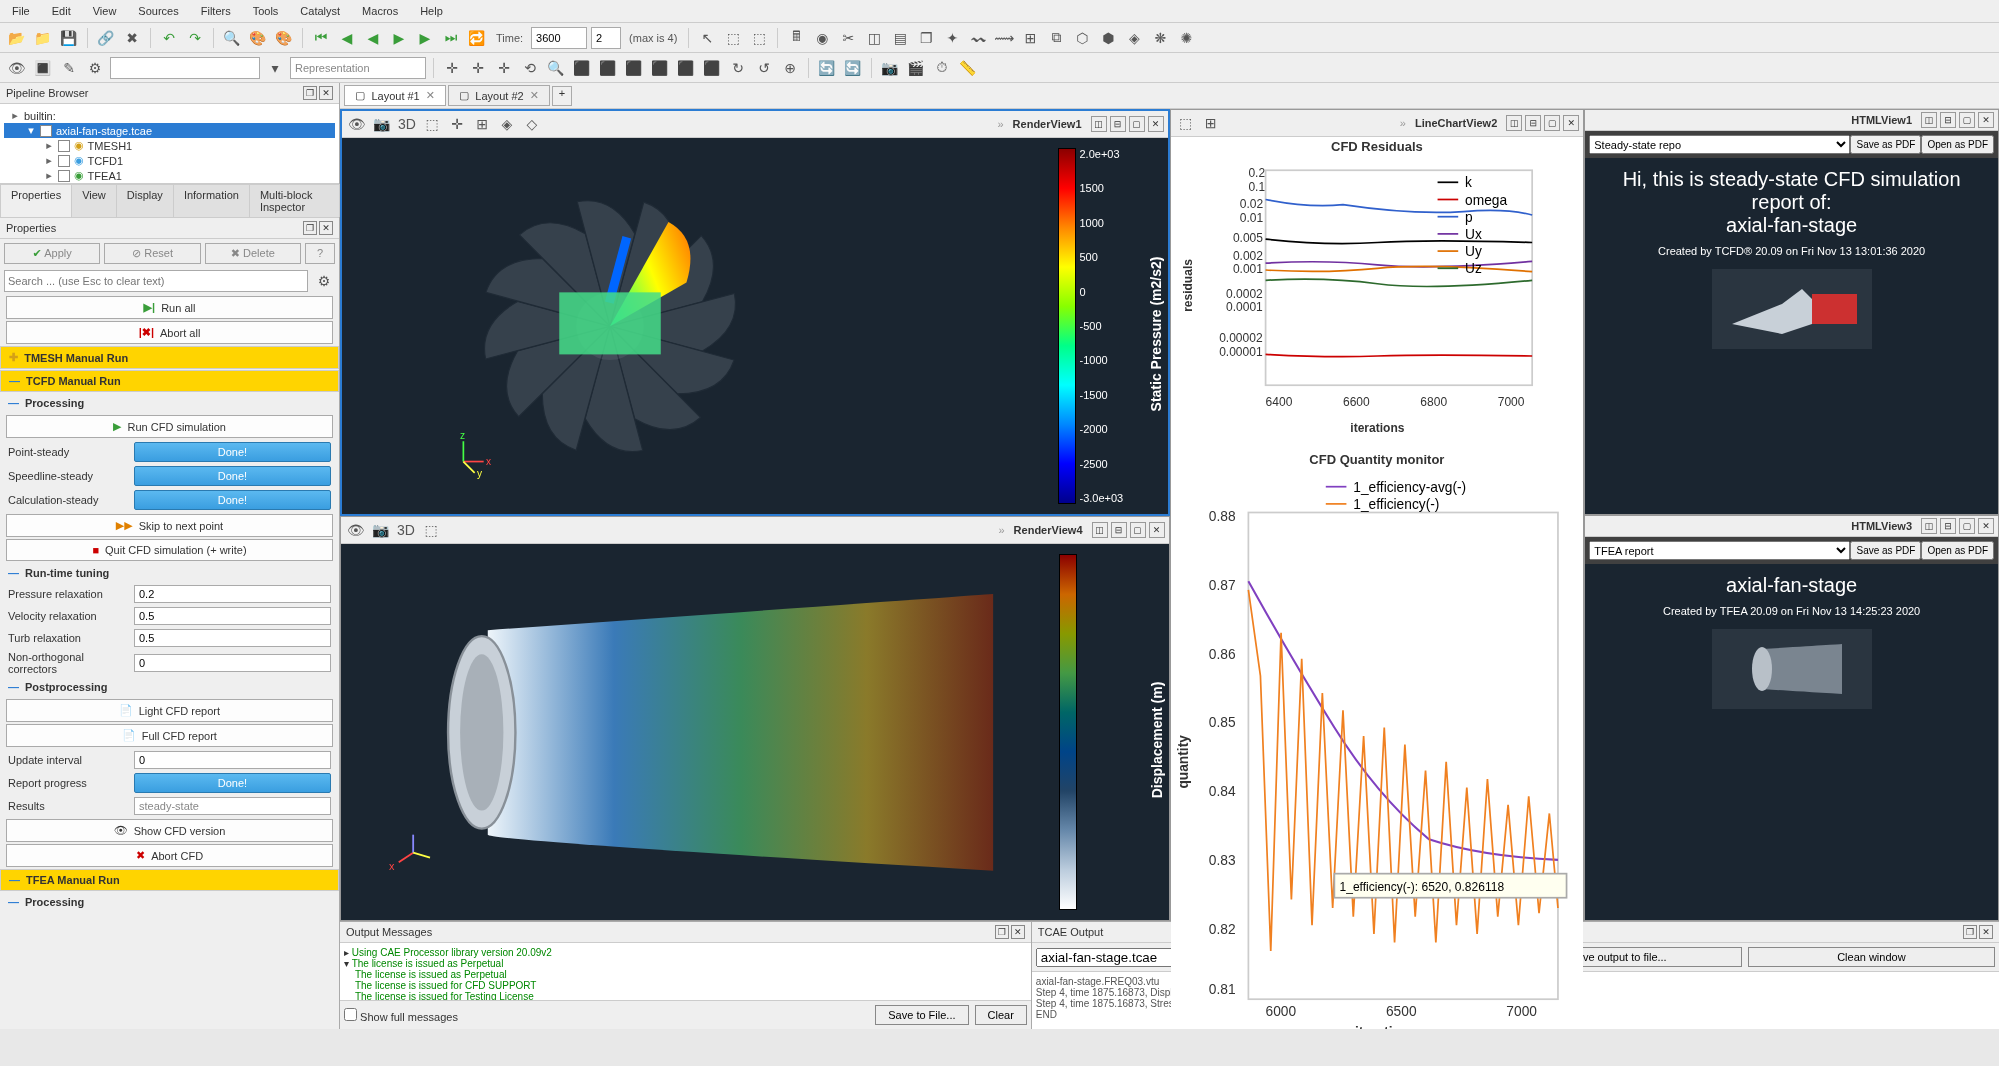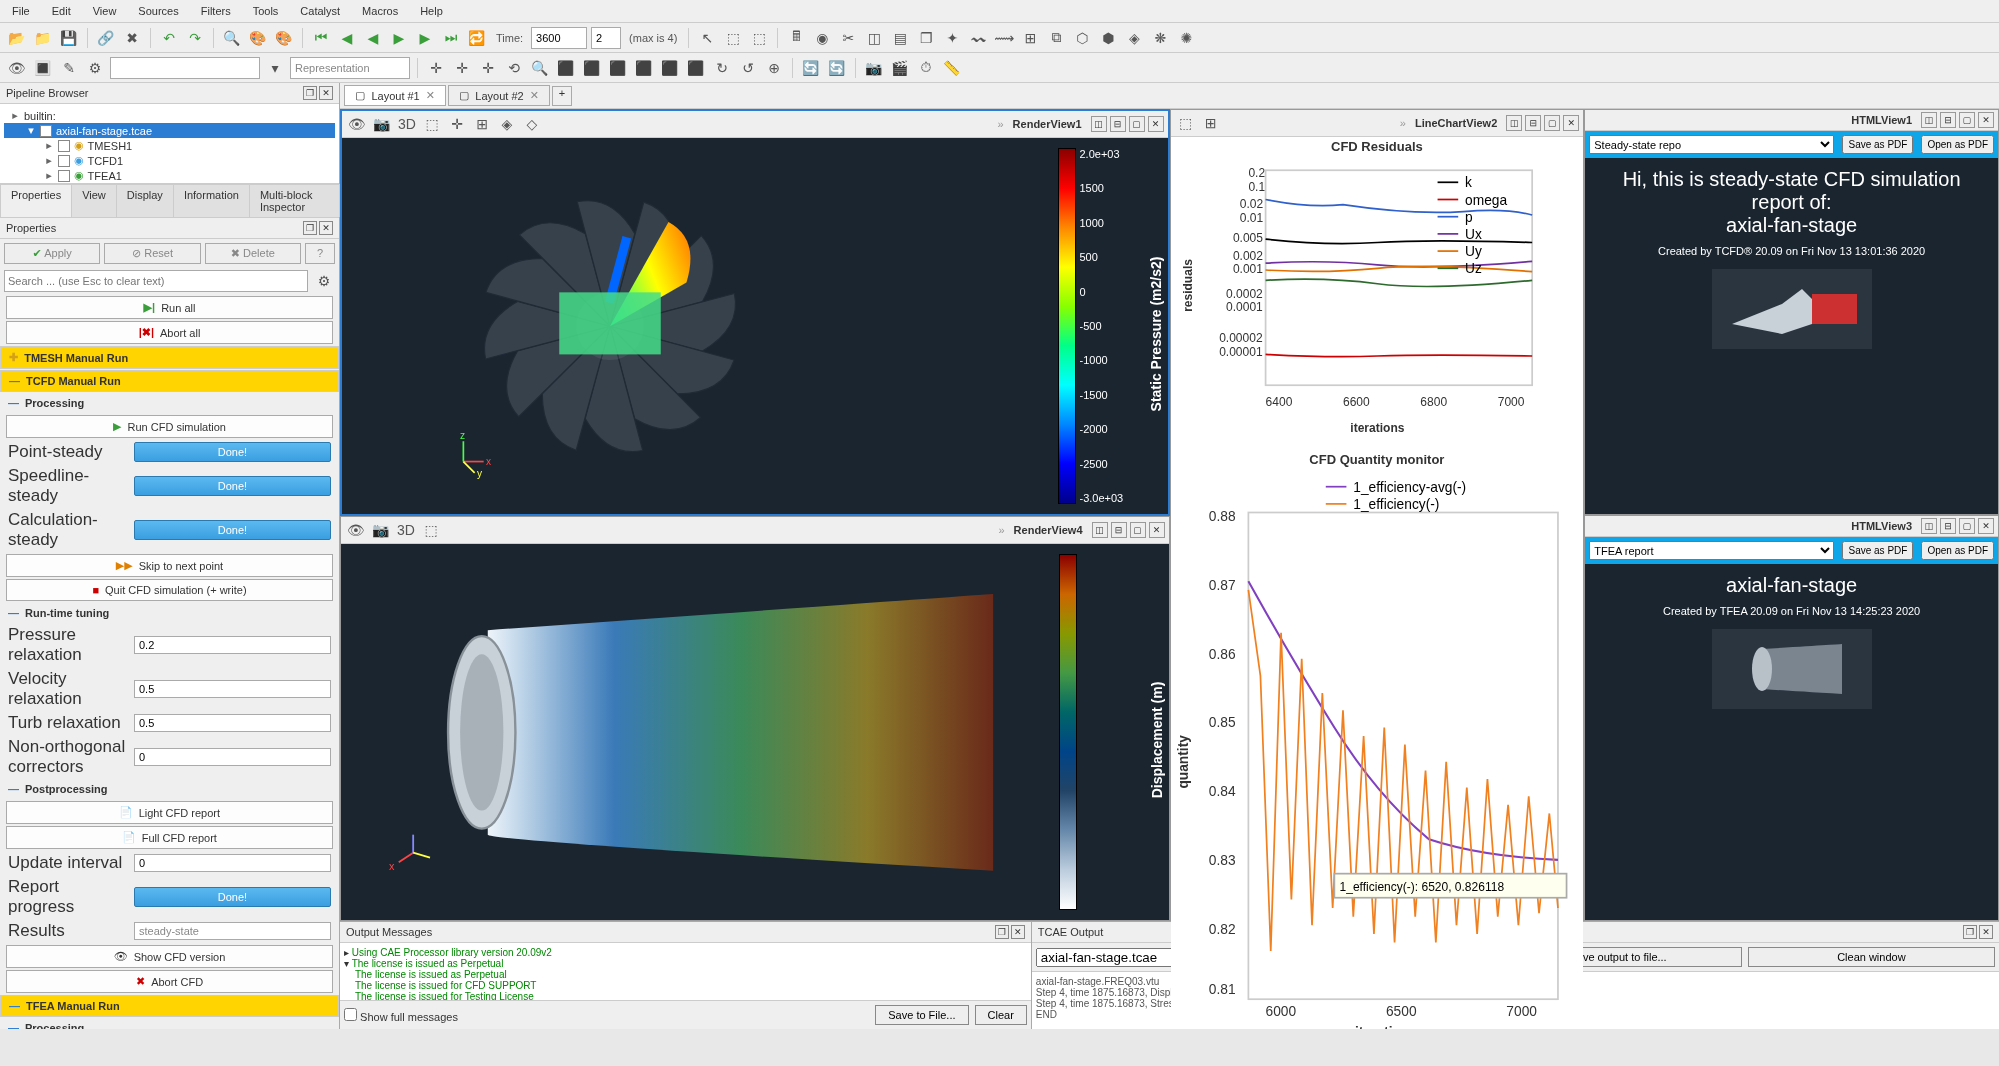--- a/index.html
+++ b/index.html
@@ -45,21 +45,21 @@
 .prop-btn-row { display: flex; gap: 4px; padding: 4px; }
 .prop-btn { flex: 1; padding: 3px; border: 1px solid #aaa; background: #eee; text-align: center; cursor: pointer; font-size:11px; color:#888;}
 .search-row { padding: 2px 4px; display: flex; gap: 5px; }
 .search-row input { flex: 1; padding: 3px; border: 1px solid #aaa; font-size: 11px; color:#888;}
 .cmd-btn { margin: 2px 6px; padding: 4px; border: 1px solid #aaa; background: #fdfdfd; text-align: center; cursor: pointer; display:flex; align-items:center; justify-content:center; gap:6px; font-size:11px;}
 .section-hdr { background: #ffd400; padding: 4px 8px; font-weight: bold; font-size: 11px; display:flex; align-items:center; gap:6px; border:1px solid #ccc; margin:1px 0;}
 .section-hdr .pm { color: #2b7cd3; font-weight:bold; }
 .subsection { padding: 4px 8px; font-weight: bold; font-size: 11px; display:flex; align-items:center; gap:6px;}
 .subsection .pm { color: #2b7cd3; font-weight:bold;}
 .prop-row { display: flex; align-items: center; padding: 2px 8px; gap: 6px; }
-.prop-row label { width: 120px; font-size: 17px; }
+.prop-row label { width: 120px; font-size: 11px; }
 .done-btn { flex:1; background: linear-gradient(#5bb9f0,#3a9ee0); color:white; text-align:center; padding:3px; border:1px solid #2a7ab0; border-radius:2px; cursor:pointer; font-size:11px;}
 .prop-row input { flex: 1; padding: 2px 4px; border: 1px solid #aaa; font-size: 11px; }
 
 
 .layout-tabs { display: flex; background: #efefef; padding: 2px 4px; gap: 2px; align-items: center; border-bottom: 1px solid #ccc;}
 .layout-tab { padding: 3px 10px; border: 1px solid #aaa; background: #eee; display:flex; align-items:center; gap:6px; font-size:11px;}
 .layout-tab.active { background: white; }
 .layout-tab .x { color:#888; cursor:pointer;}
 .add-tab { width:20px; height:20px; border:1px solid #aaa; text-align:center; cursor:pointer;}
 .view-pane { flex:1; display:flex; flex-direction:column; border:1px solid #999; min-height:0;}
@@ -76,21 +76,21 @@
 .colorbar .bar { width:18px; background: linear-gradient(to bottom, #8b0000,#ff0000,#ff8800,#ffff00,#88ff00,#00ff88,#00ffff,#0088ff,#0000ff,#00008b); border:1px solid #000;}
 .colorbar .ticks { display:flex; flex-direction:column; justify-content:space-between; padding-left:4px; color:white; font-size:11px;}
 .colorbar-title { position:absolute; right:2px; top:50%; transform: rotate(-90deg) translateX(50%); transform-origin: right center; color:white; font-size:14px; white-space:nowrap; font-weight:bold;}
 
 .colorbar2 .bar { background: linear-gradient(to bottom, #8b0000,#cc6600,#889900,#449944,#006666,#004488,#224466,#6688aa,#bbccdd,#ffffff);}
 
 
 .html-view { flex:1; background:#1a2530; color:white; display:flex; flex-direction:column; align-items:center; padding:10px; text-align:center; overflow:hidden; position:relative;}
 .html-view h2 { font-size:20px; font-weight:normal; margin-bottom:8px;}
 .html-view p { font-size:11px; margin-bottom:4px;}
-.html-btn-row { padding:4px; display:flex; gap:8px; background:#0ea5e9;}
+.html-btn-row { padding:4px; display:flex; gap:0; background:#404040;}
 .html-btn-row select { flex:1; font-size:11px;}
 .html-btn-row button { font-size:10px; padding:2px 4px; cursor:pointer;}
 .thumb { width:160px; height:80px; background:#2a3540; margin-top:8px; position:relative;}
 
 
 .chart-title { text-align:center; font-weight:bold; font-size:13px; padding:2px;}
 svg.chart { width:100%; height:calc(100% - 20px);}
 
 
 .bottom-row { display:flex; height:108px; border-top:1px solid #aaa;}
@@ -168,21 +168,21 @@
   <span class="tb-btn">✺</span>
 </div>
 
 <div class="toolbar-row">
   <span class="tb-btn">👁</span>
   <span class="tb-btn">🔳</span>
   <span class="tb-btn">✎</span>
   <span class="tb-btn">⚙</span>
   <input class="tb-input" style="width: 150px;">
   <span class="tb-btn">▾</span>
-  <input class="tb-input" style="width: 120px; color: rgb(136, 136, 136);" value="Representation">
+  <input class="tb-input" style="width: 136px; color: rgb(136, 136, 136);" value="Representation">
   <span class="tb-sep"></span>
   <span class="tb-btn">✛</span>
   <span class="tb-btn">✛</span>
   <span class="tb-btn">✛</span>
   <span class="tb-btn">⟲</span>
   <span class="tb-btn">🔍</span>
   <span class="tb-btn" style="color:#cc6600">⬛</span>
   <span class="tb-btn" style="color:#cc6600">⬛</span>
   <span class="tb-btn" style="color:#cc6600">⬛</span>
   <span class="tb-btn" style="color:#cc6600">⬛</span>

